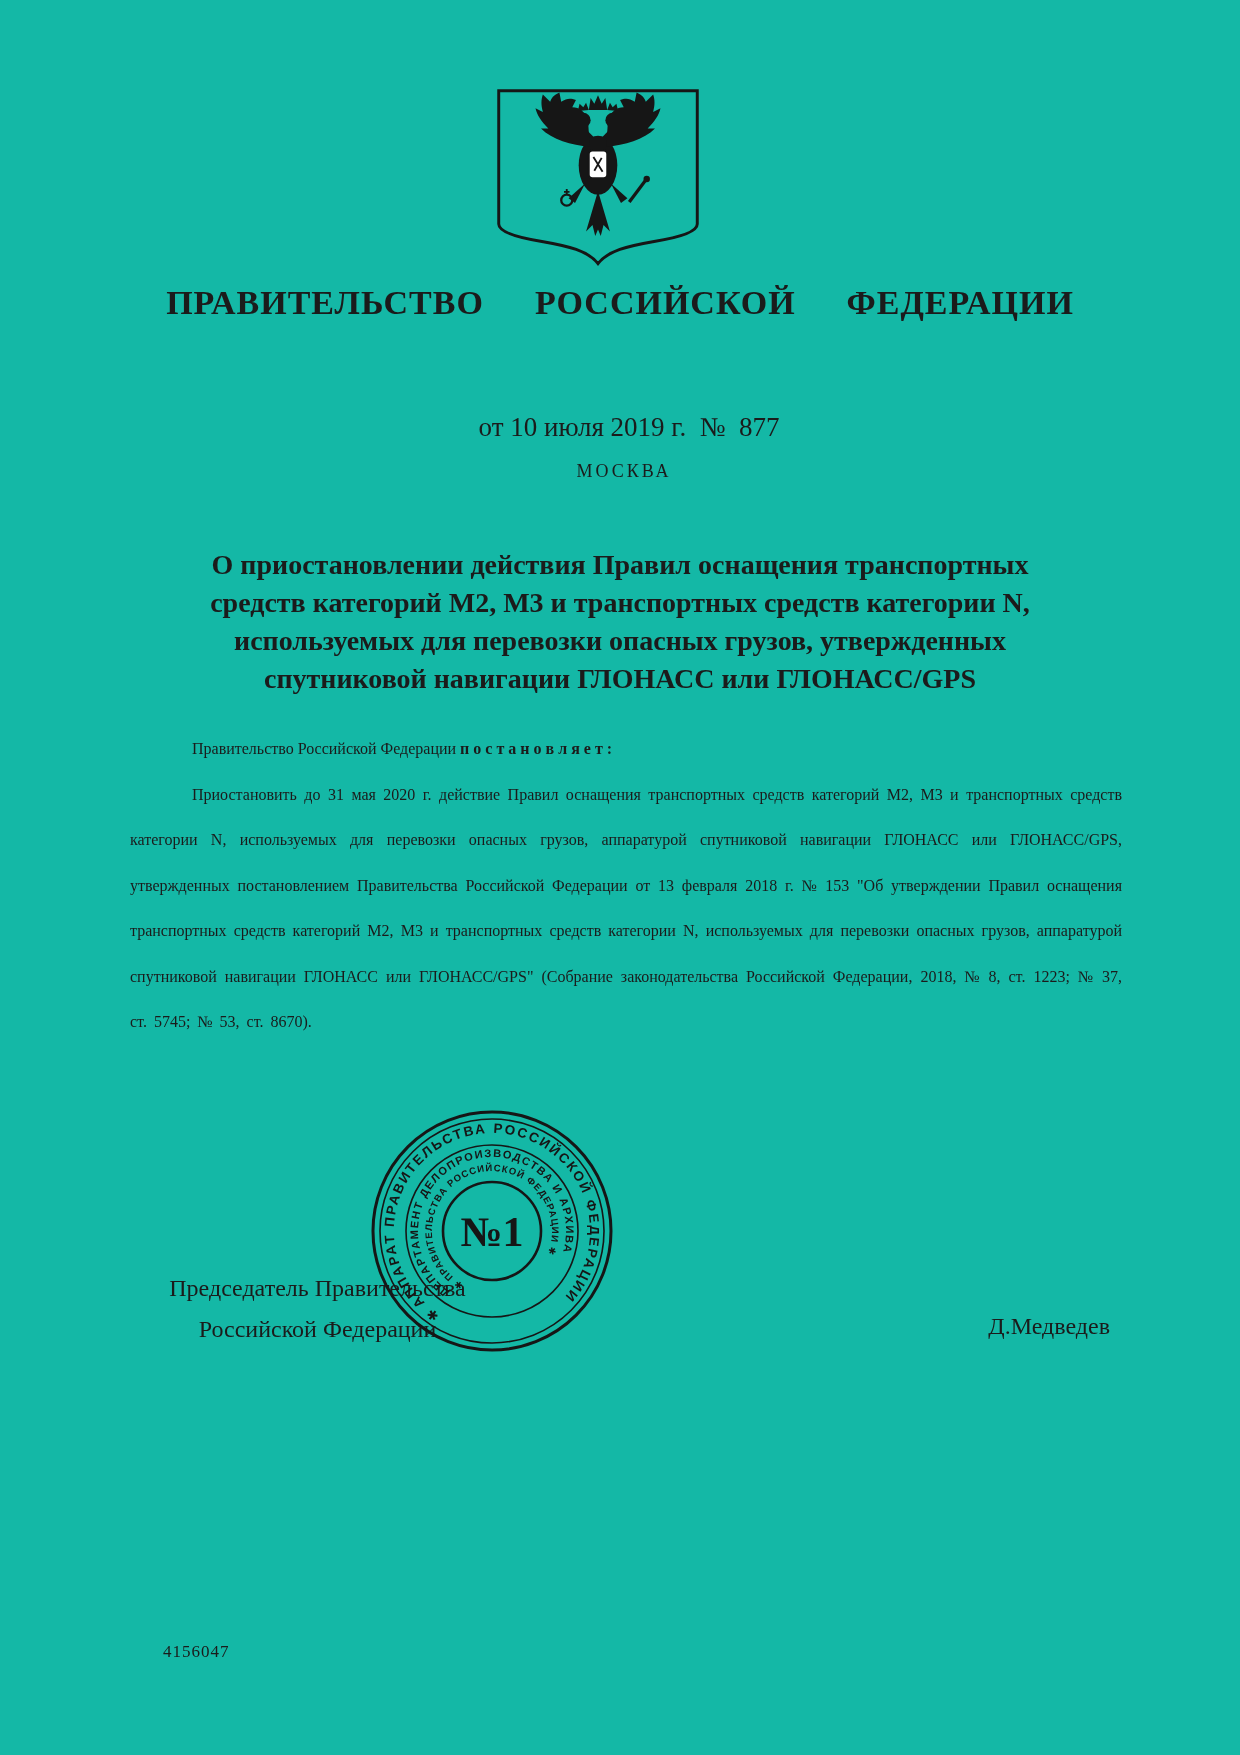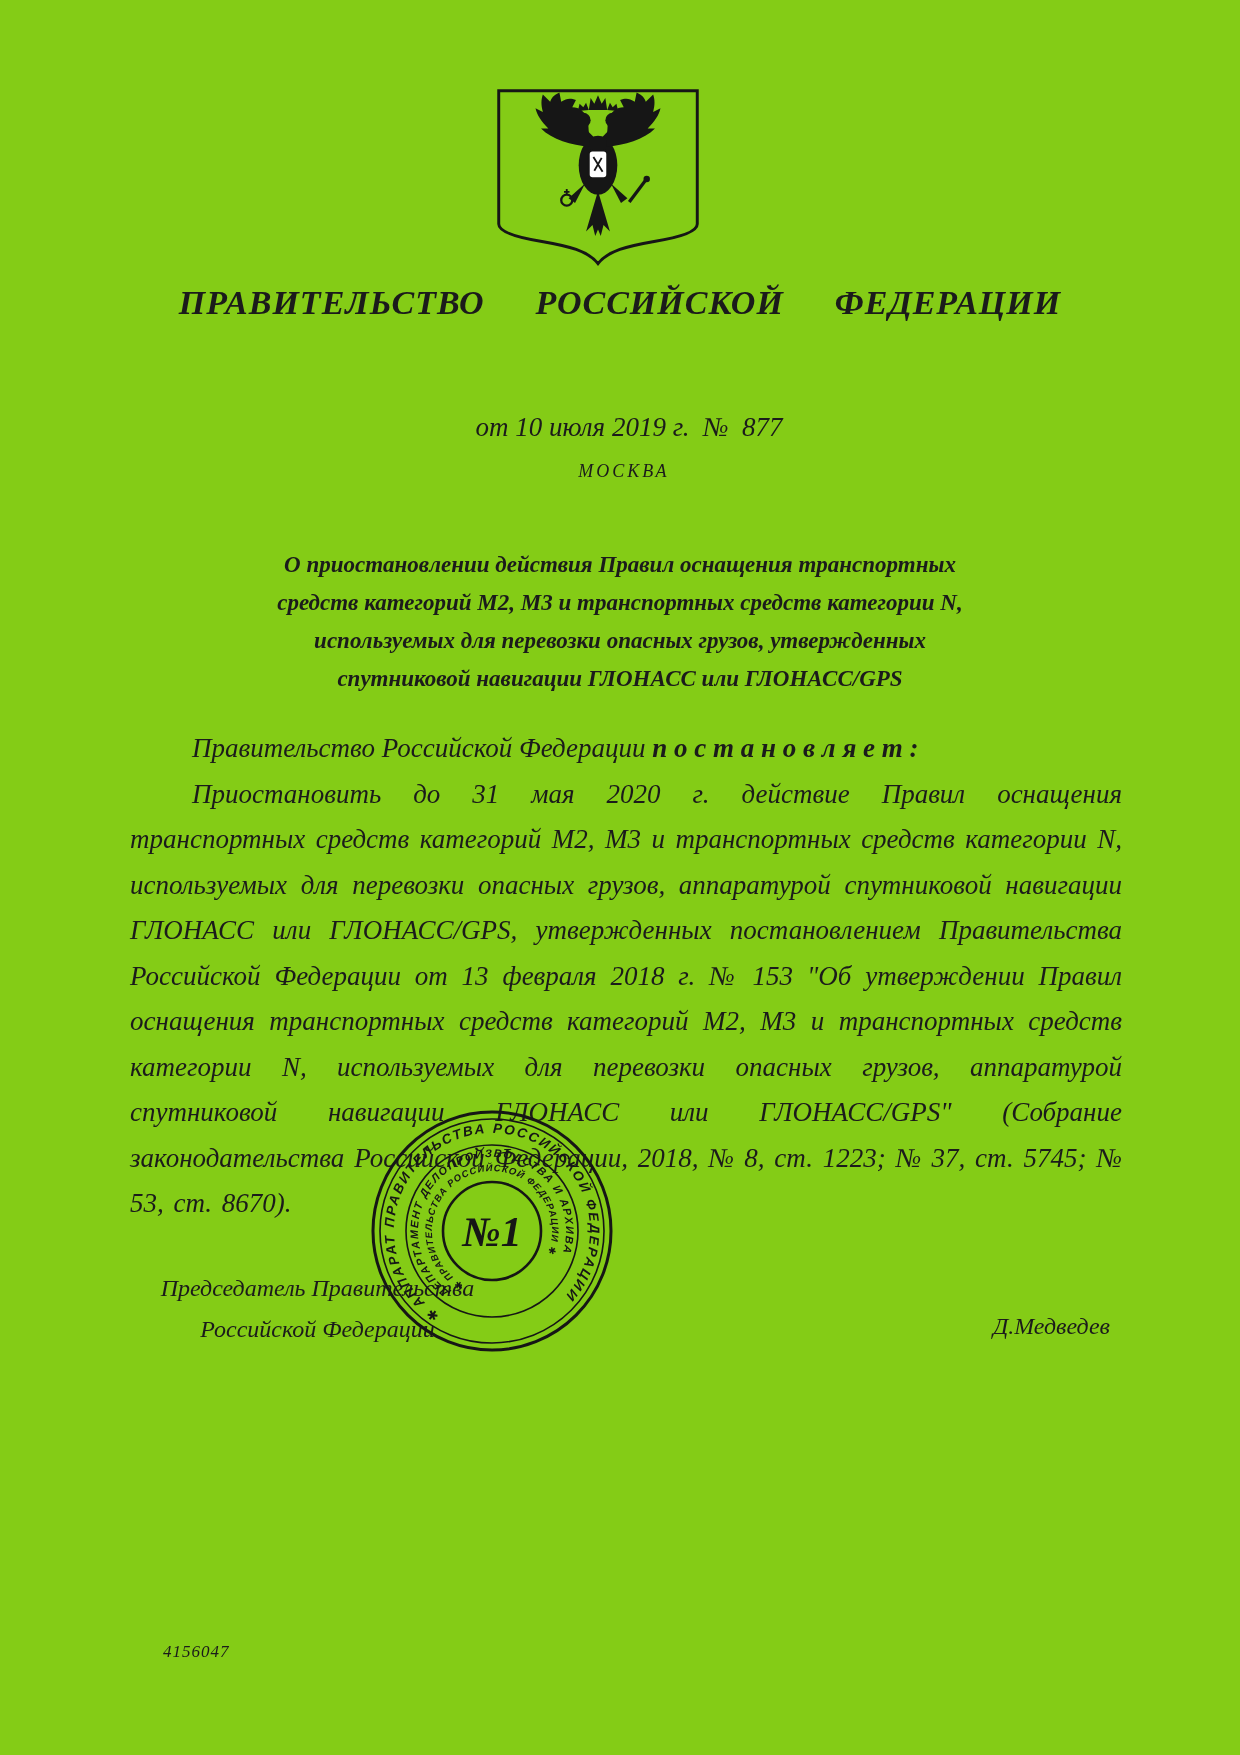--- a/index.html
+++ b/index.html
@@ -2,21 +2,21 @@
 <html lang="ru"><head>
 <meta charset="utf-8">
 <style>
   html,body{margin:0;padding:0;}
   body{
     width:1240px;height:1755px;position:relative;
     background:#ffffff;color:#1b1b1b;
     font-family:"Liberation Serif","DejaVu Serif",serif;
     overflow:hidden;
   }
-  .page{position:absolute;inset:0;background:#84cc16;font-style:italic;}
+  .page{position:absolute;inset:0;background:#14b8a6;}
 
   
   .emblem{position:absolute;left:486px;top:88px;width:224px;height:182px;}
   .emblem svg{width:100%;height:100%;}
 
   
   .org-name{
     position:absolute;top:284px;left:0;width:100%;
     text-align:center;font-size:34px;font-weight:bold;
     letter-spacing:1px;word-spacing:16px;white-space:pre;
@@ -30,27 +30,27 @@
     text-align:center;font-size:27px;white-space:pre;
   }
   .city{
     position:absolute;top:461px;left:4px;width:100%;
     text-align:center;font-size:18px;letter-spacing:3px;
   }
 
   
   .title{
     position:absolute;top:546px;left:120px;width:1000px;
-    text-align:center;font-weight:bold;font-size:23px;line-height:38px;
+    text-align:center;font-weight:bold;font-size:28px;line-height:38px;
   }
 
   
   .body-text{
     position:absolute;top:726px;left:130px;width:992px;
-    font-size:27px;line-height:45.5px;
+    font-size:16px;line-height:45.5px;
   }
   .body-text p{margin:0;text-indent:62px;}
   .body-text .justified{text-align:justify;word-spacing:3px;}
   .spaced-verb{font-weight:bold;white-space:pre;}
 
   
   .sig-block{position:absolute;top:1268px;left:130px;width:992px;font-size:24px;line-height:41px;}
   .sig-position{position:absolute;left:0;top:0;width:375px;text-align:center;}
   .sig-name{position:absolute;right:12px;top:38px;text-align:right;}
 

